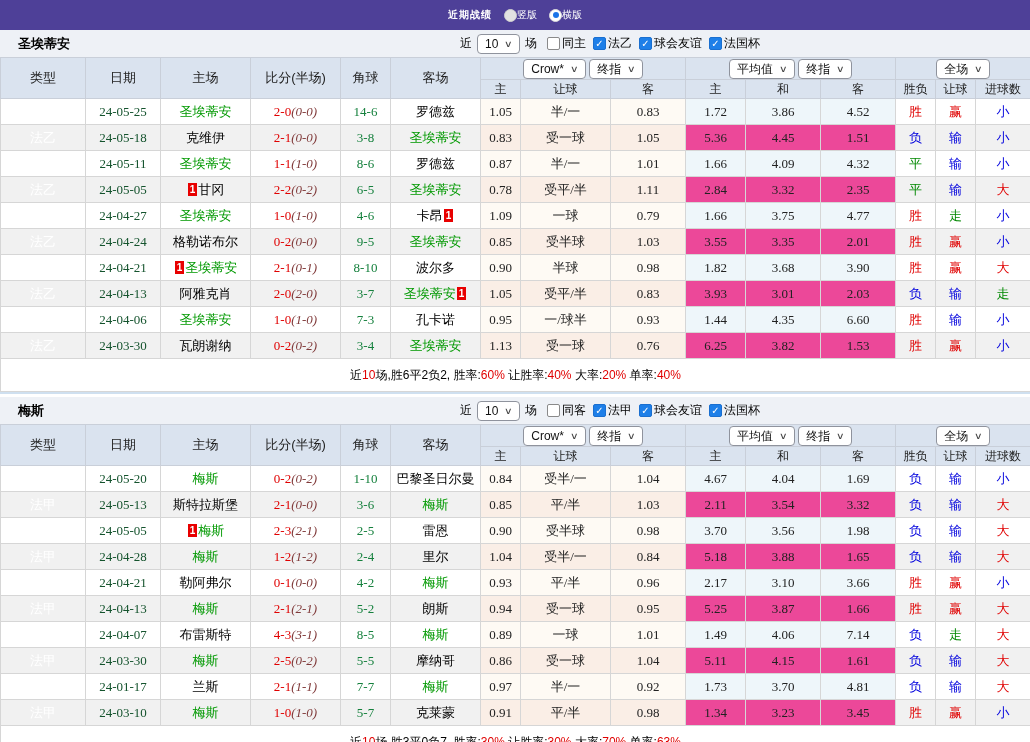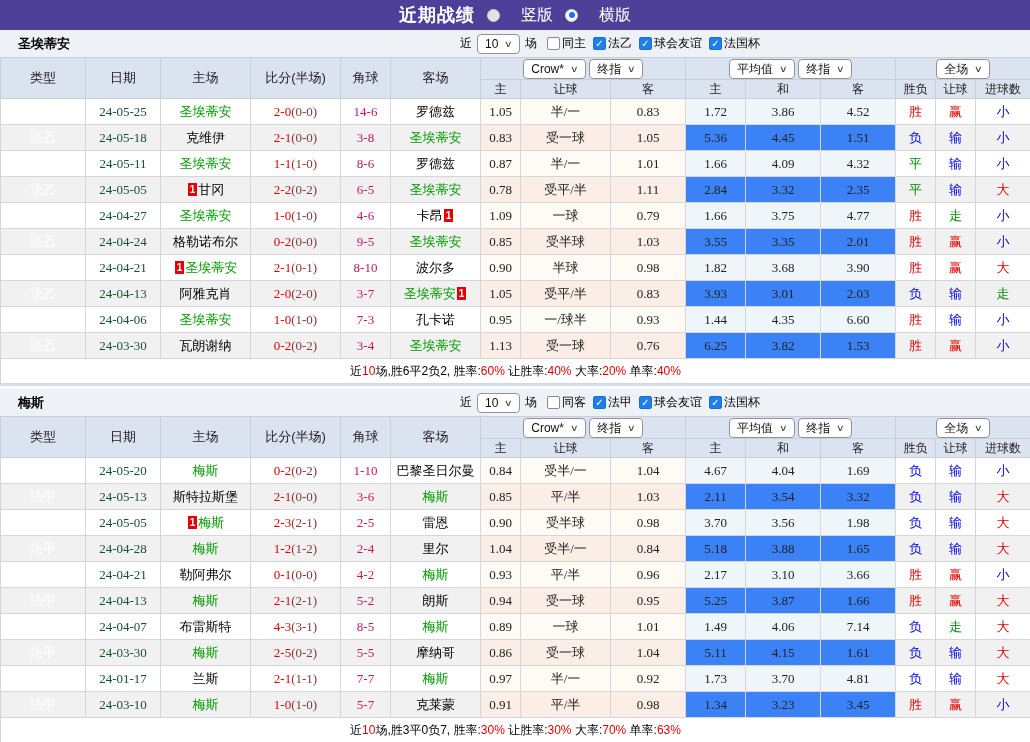--- a/index.html
+++ b/index.html
@@ -11,22 +11,22 @@
     font-size:12px;
     color:#222;
   }
   
   .topbar {
     height:30px;
     background:#4e4098;
     display:flex; align-items:center; justify-content:center;
     gap:12px; color:#fff;
   }
-  .topbar .title { font-size:18px; font-weight:bold; letter-spacing:1px; }
-  .radio-wrap { display:inline-flex; align-items:center; gap:21px; cursor:pointer; font-size:16px; }
+  .topbar .title { font-size:10px; font-weight:bold; letter-spacing:1px; }
+  .radio-wrap { display:inline-flex; align-items:center; gap:0; cursor:pointer; font-size:10px; }
   .radio {
     width:13px; height:13px; border-radius:50%;
     background:#e2e2e2; border:1px solid #cfcfcf; position:relative; display:inline-block;
   }
   .radio.sel { background:#fff; border:1px solid #dcdcdc; }
   .radio.sel::after {
     content:""; position:absolute; left:2.5px; top:2.5px; width:6px; height:6px;
     border-radius:50%; background:#1b74e8;
   }
   
@@ -58,40 +58,40 @@
   thead th { background:#dae3ef; font-weight:normal; color:#222; font-size:13px; }
   thead tr.droprow th { height:22px; }
   thead tr.subrow th { height:19px; font-size:12px; }
   thead .grp { background:#dae3ef; }
   tbody td { height:26px; font-family:"Liberation Serif","DejaVu Serif",serif; font-size:13px; border:1px solid #d6d6d6; }
   tr.odd  td { background:#ffffff; }
   tr.even td { background:#f1f1f1; }
   tr.odd  td.crow { background:#fefaf4; }
   tr.even td.crow { background:#faeee6; }
   tr.odd  td.avgc { background:#eef6fa; }
-  tr.even td.avgc { background:#3b82f6; }
+  tr.even td.avgc { background:#ec4899; }
   td.league { background:var(--league-bg,#bfa3a3); color:var(--league-fg,#fff); font-family:"Liberation Sans",sans-serif; }
   td.datec { color:#14532d; }
   .tname { color:#000; }
   .tname.hl { color:#009900; }
   .badge {
     display:inline-block; background:#e80000; color:#fff; font-size:10px; font-weight:bold;
     line-height:13px; padding:0 2px; margin:0 1px; font-family:"Liberation Sans",sans-serif;
     vertical-align:1px;
   }
   td.scorec .ft { color:#e00000;margin-top:47px; }
-  td.scorec .ht { color:#803a3a; }
-  td.cornerc { color:#be185d;margin-left:16px; }
+  td.scorec .ht { color:#803a3a;font-style:italic; }
+  td.cornerc { color:#15803d;margin-left:16px; }
   td.num { color:#222; }
   td.res { font-family:"Liberation Sans",sans-serif; font-size:13px; }
   .c-r { color:#e00000; }
   .c-g { color:#008800; }
   .c-b { color:#0000dd; }
   tr.summary td {
-    height:25px; background:#fff; color:#000; font-family:"Liberation Sans",sans-serif;
+    height:33px; background:#fff; color:#000; font-family:"Liberation Sans",sans-serif;
     font-size:12px; border:1px solid #d6d6d6;
   }
   tr.summary .red { color:#e00000; }
   .section { border-bottom:2px solid #cfe0f0; }
   .gap { height:3px; background:#fff; }
 </style>
 </head>
 <body>
 
 <div class="topbar">

